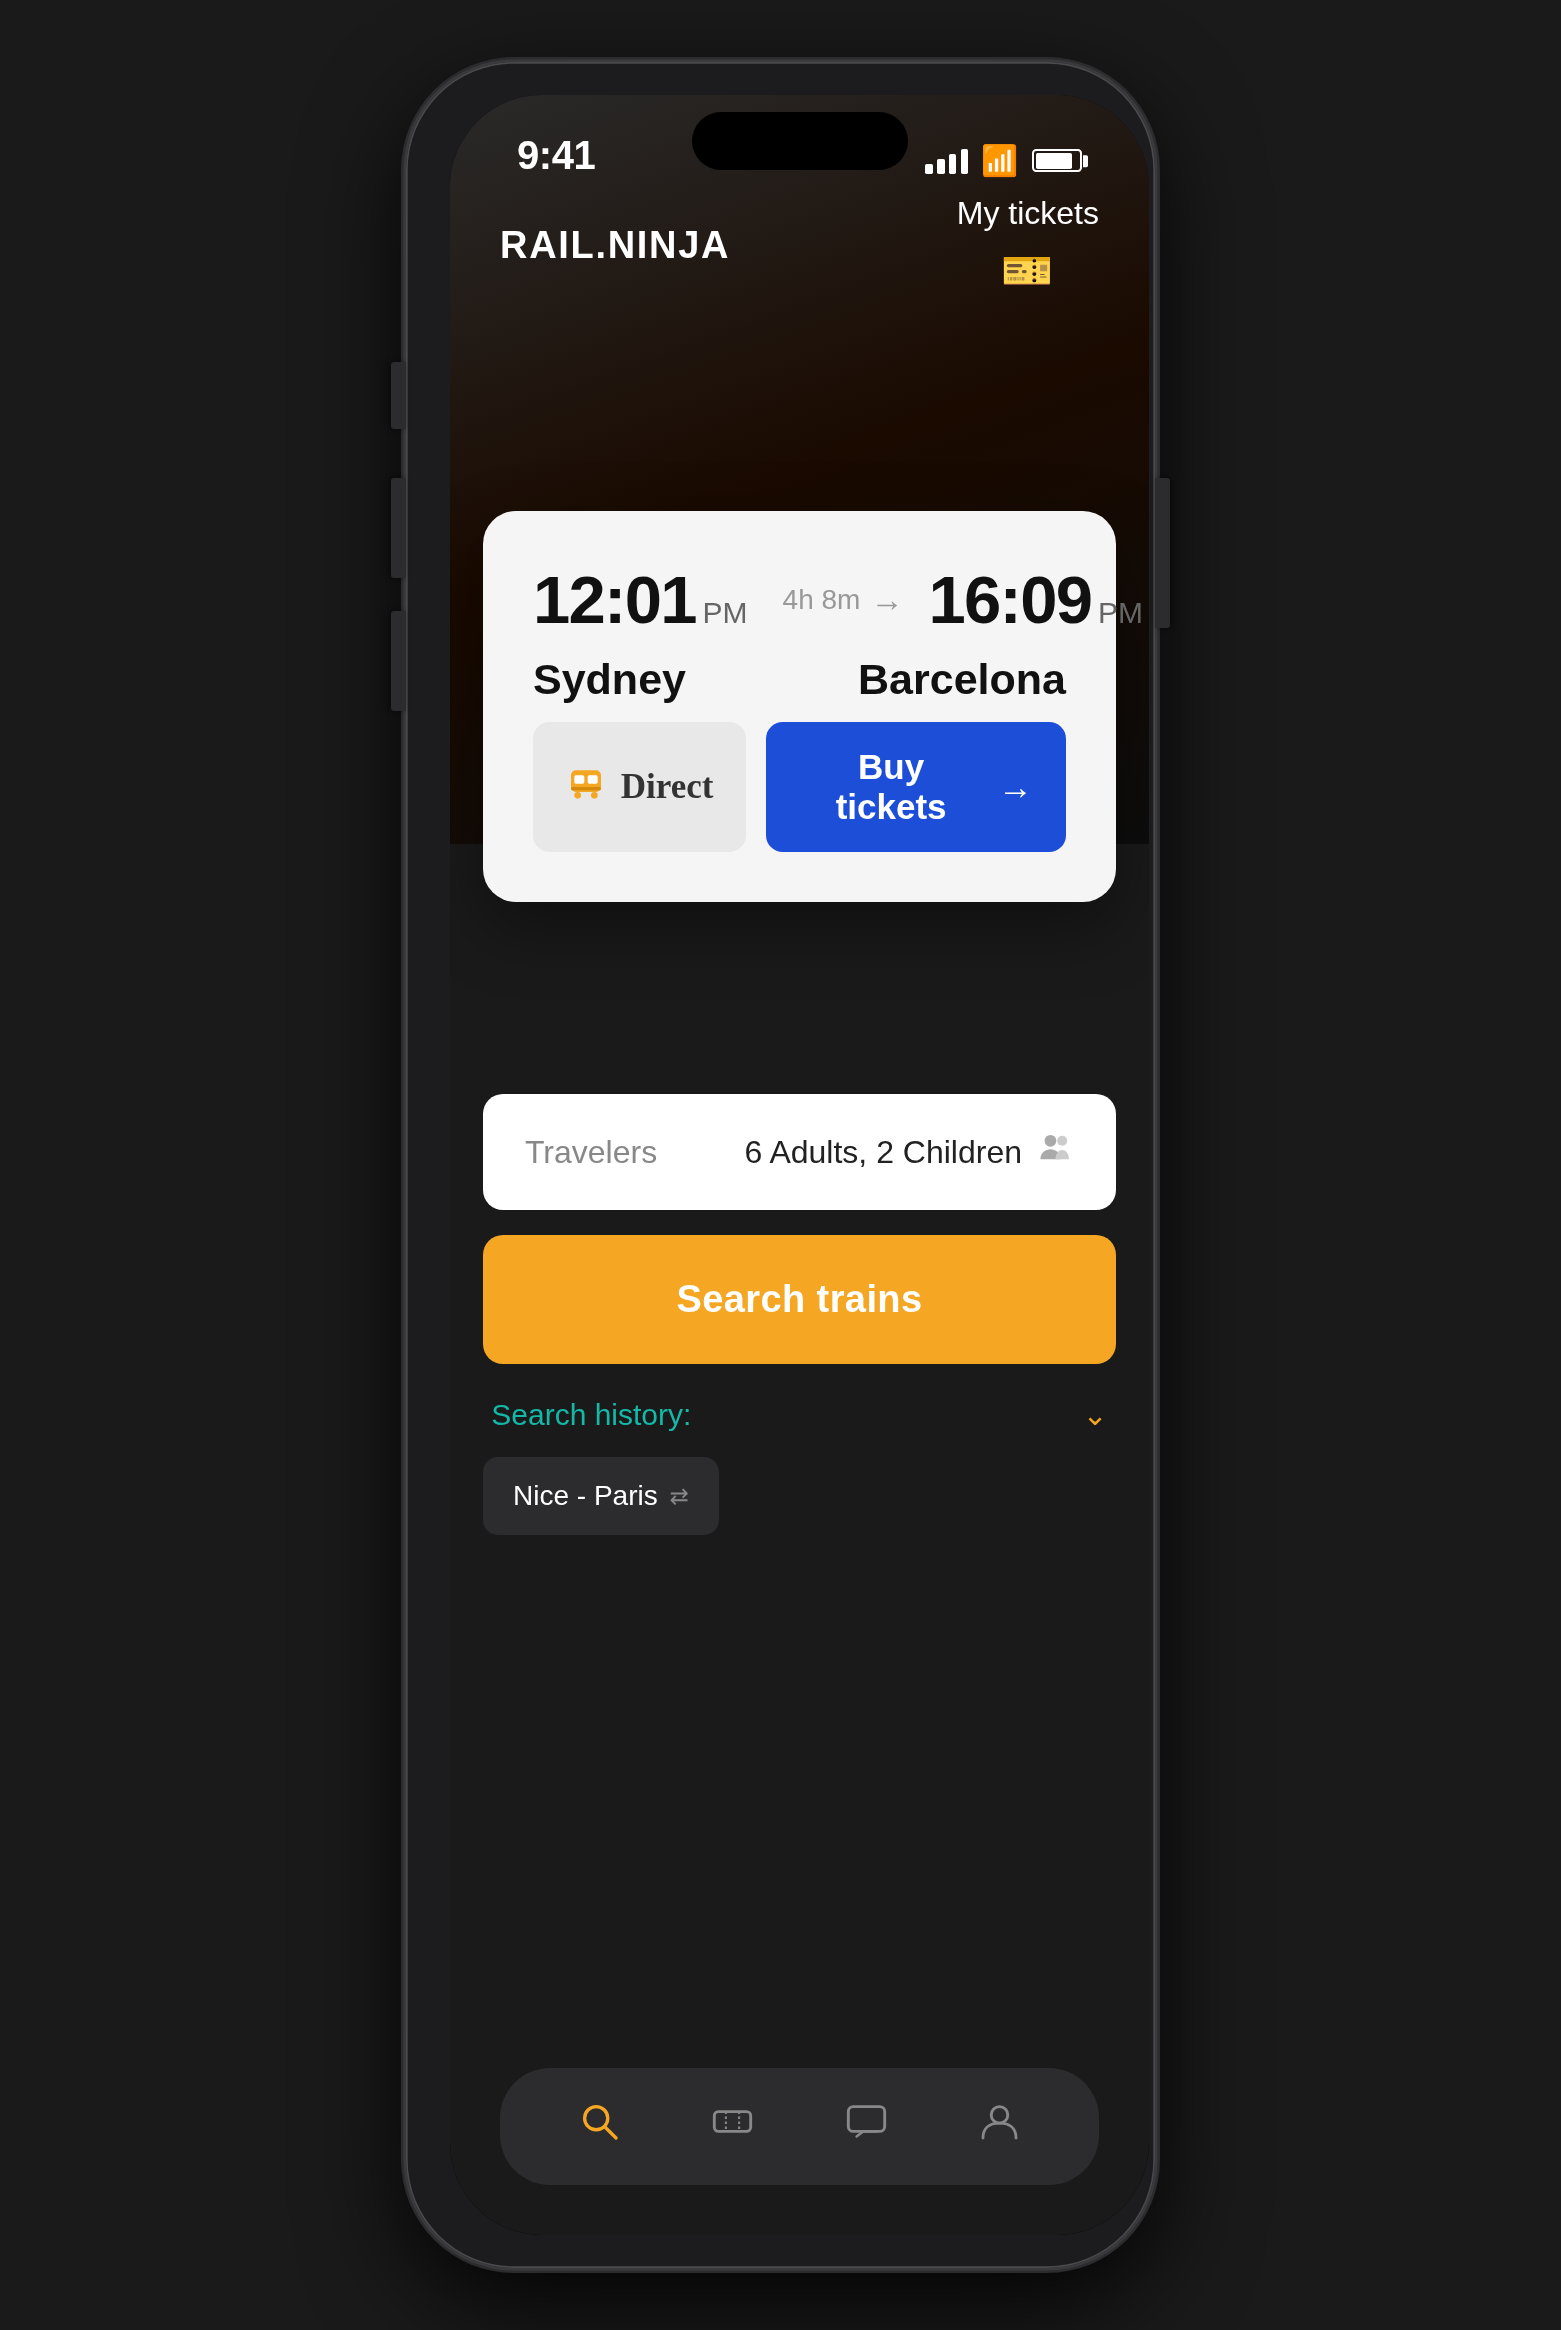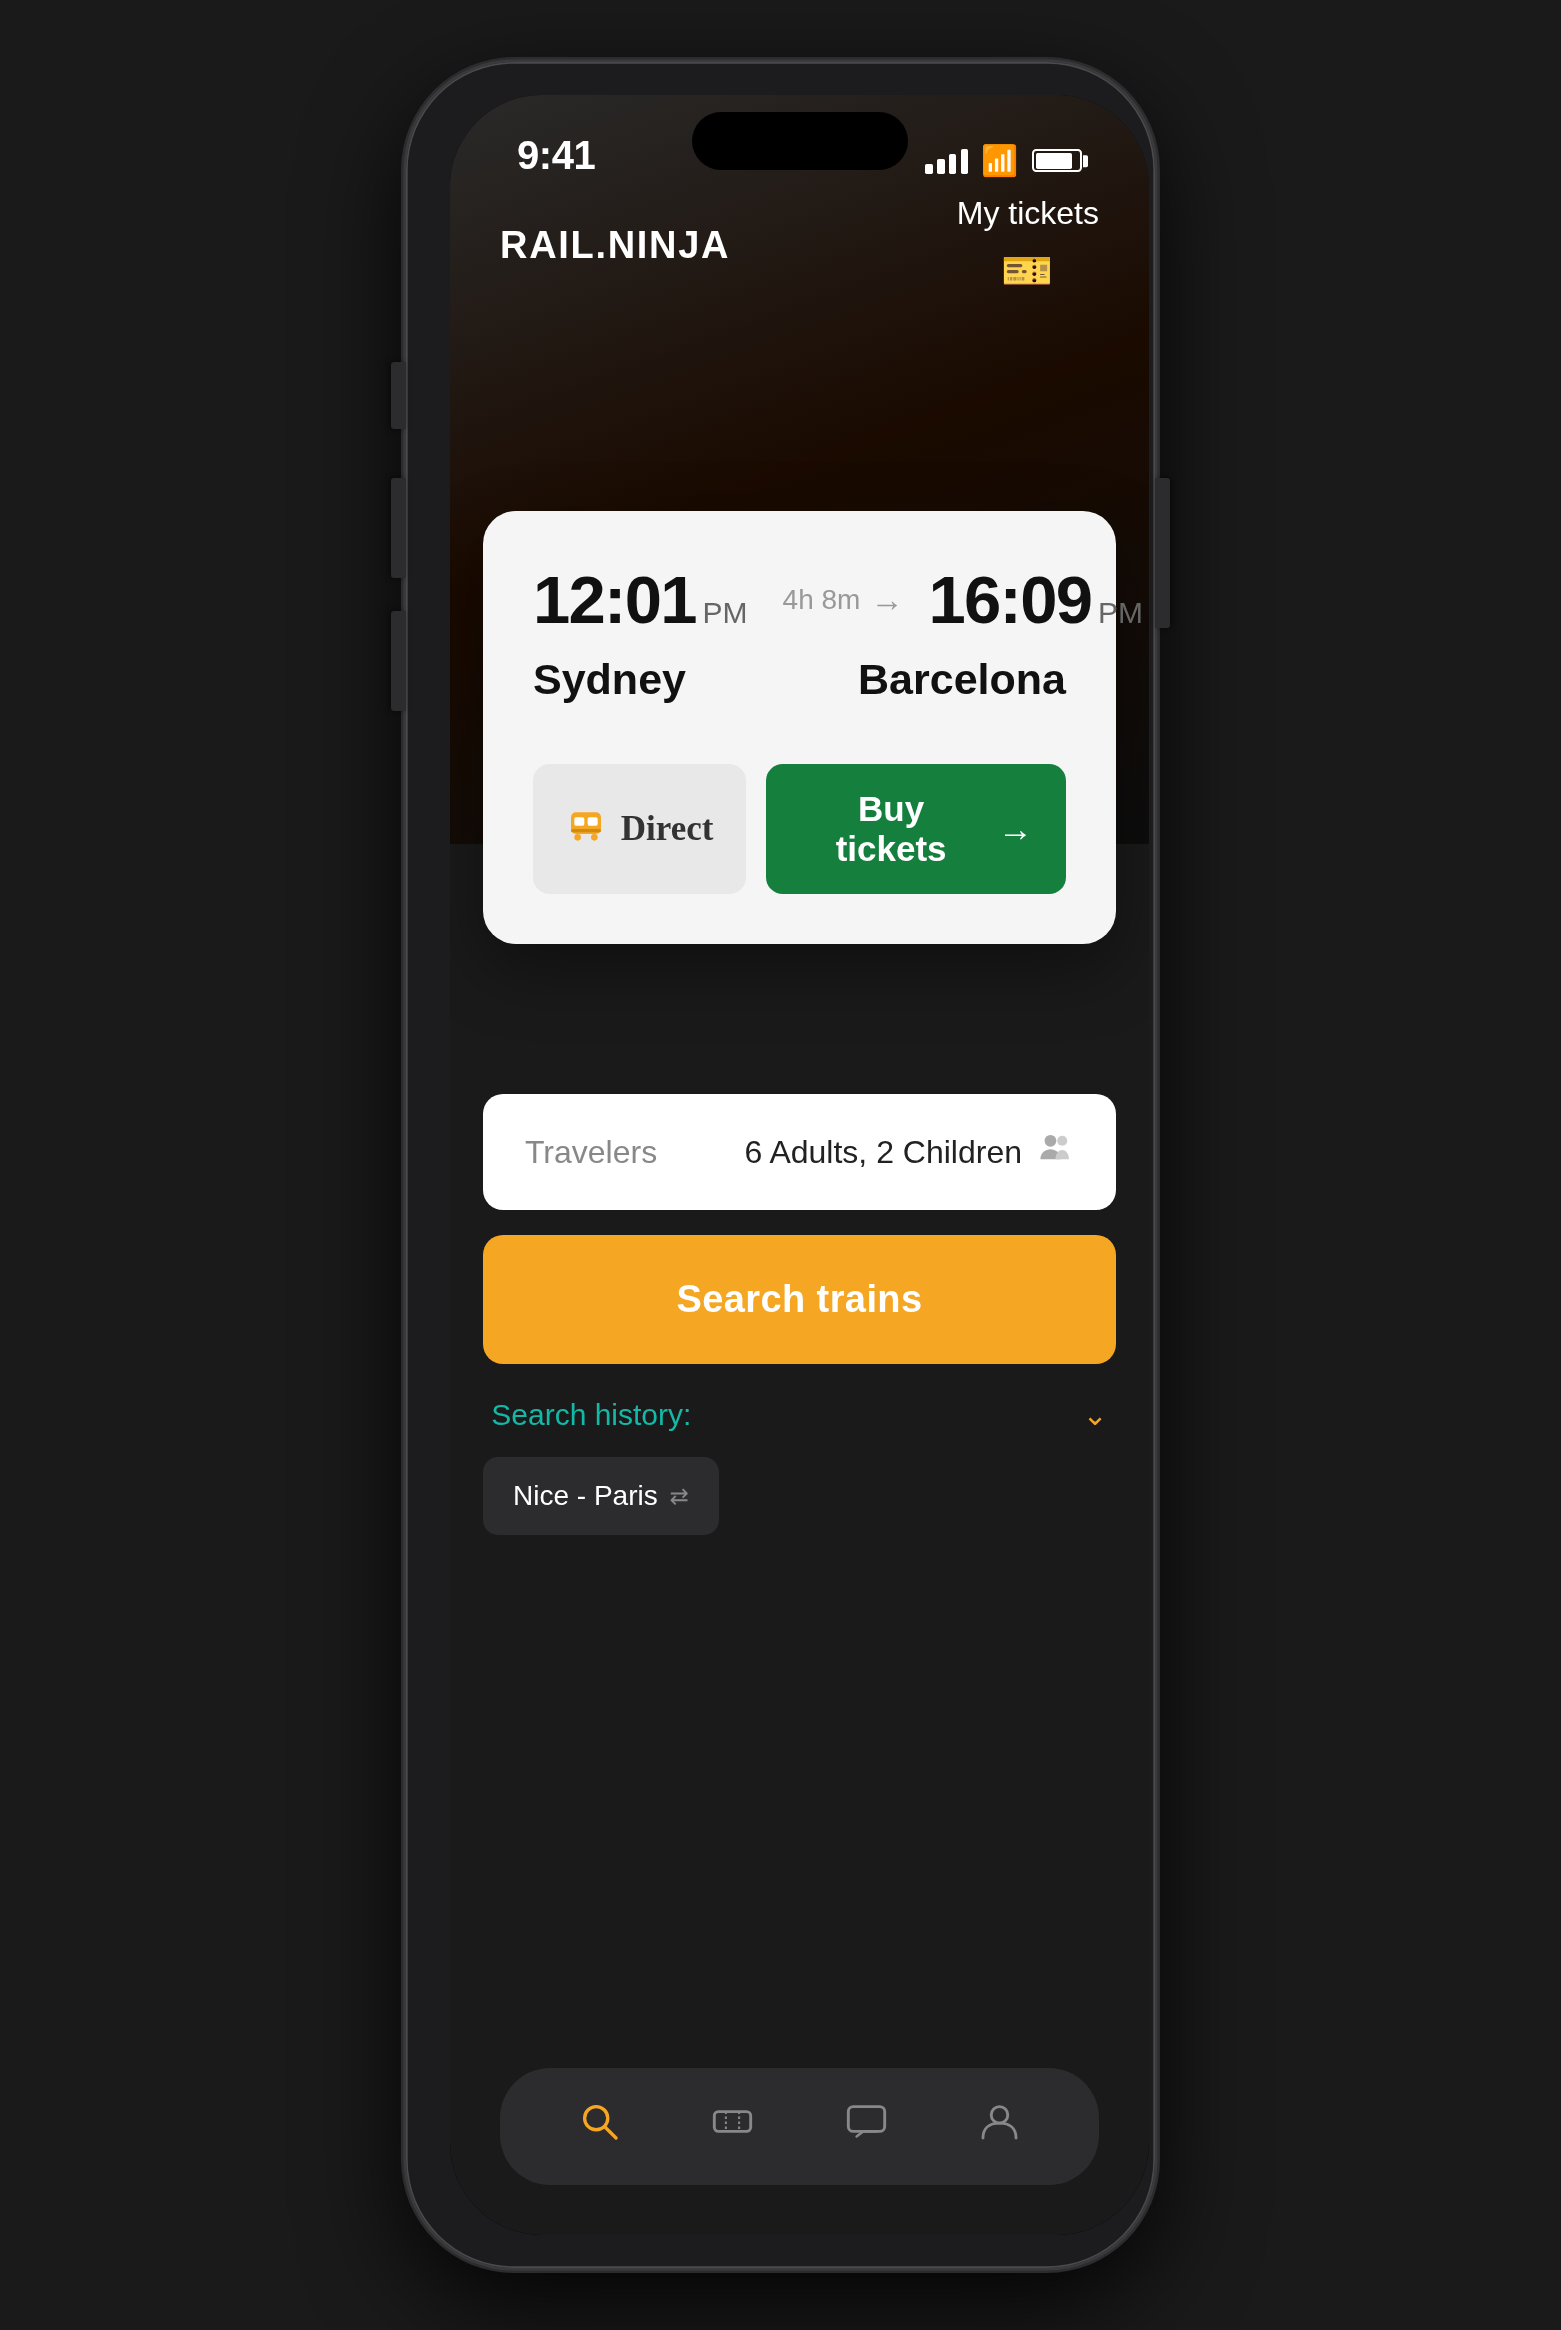--- a/index.html
+++ b/index.html
@@ -294,21 +294,21 @@
     }
 
     .duration-arrow {
       color: #999;
       font-size: 33px;
     }
 
     .card-station-row {
       display: flex;
       justify-content: space-between;
-      margin-bottom: 60px;
+      margin-bottom: 18px;
     }
 
     .station-name {
       font-size: 43px;
       font-weight: 600;
       color: #111;
     }
 
     .station-name.right {
       text-align: right;
@@ -338,21 +338,21 @@
 
     .btn-direct-label {
       font-size: 35px;
       font-weight: 600;
       color: #333;
       font-family: Liberation Serif, serif;
     }
 
     .btn-buy {
       flex: 1.3;
-      background: #15803d;
+      background: #1d4ed8;
       border: none;
       border-radius: 16.7px;
       padding: 25px 33px;
       display: flex;
       align-items: center;
       justify-content: center;
       gap: 15px;
       cursor: pointer;
     }
 

